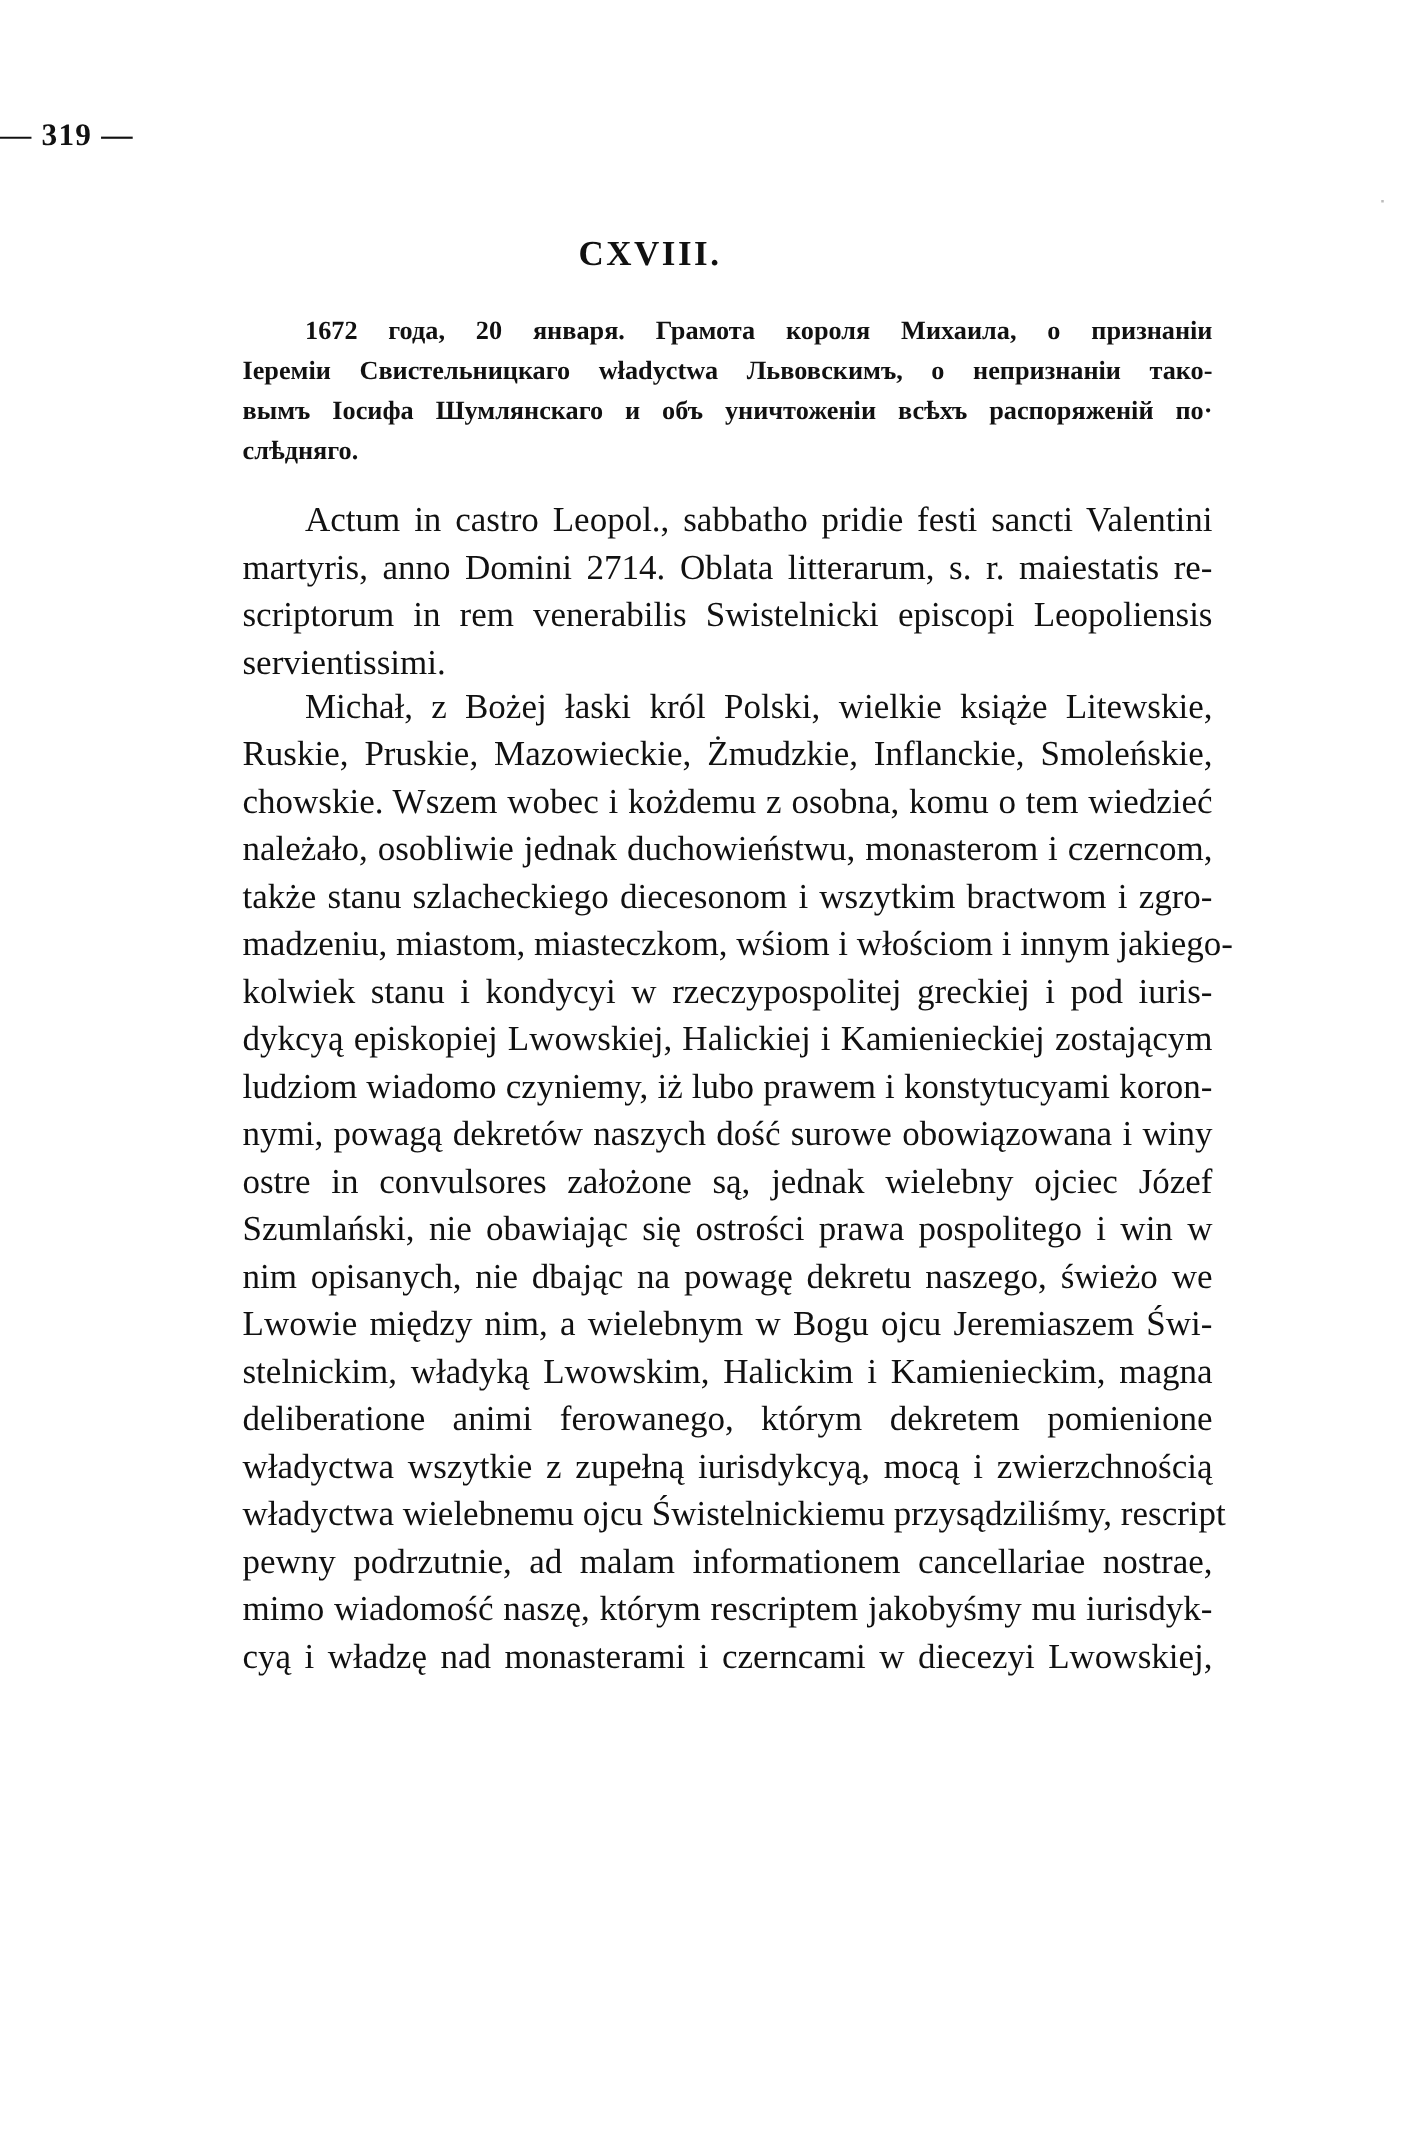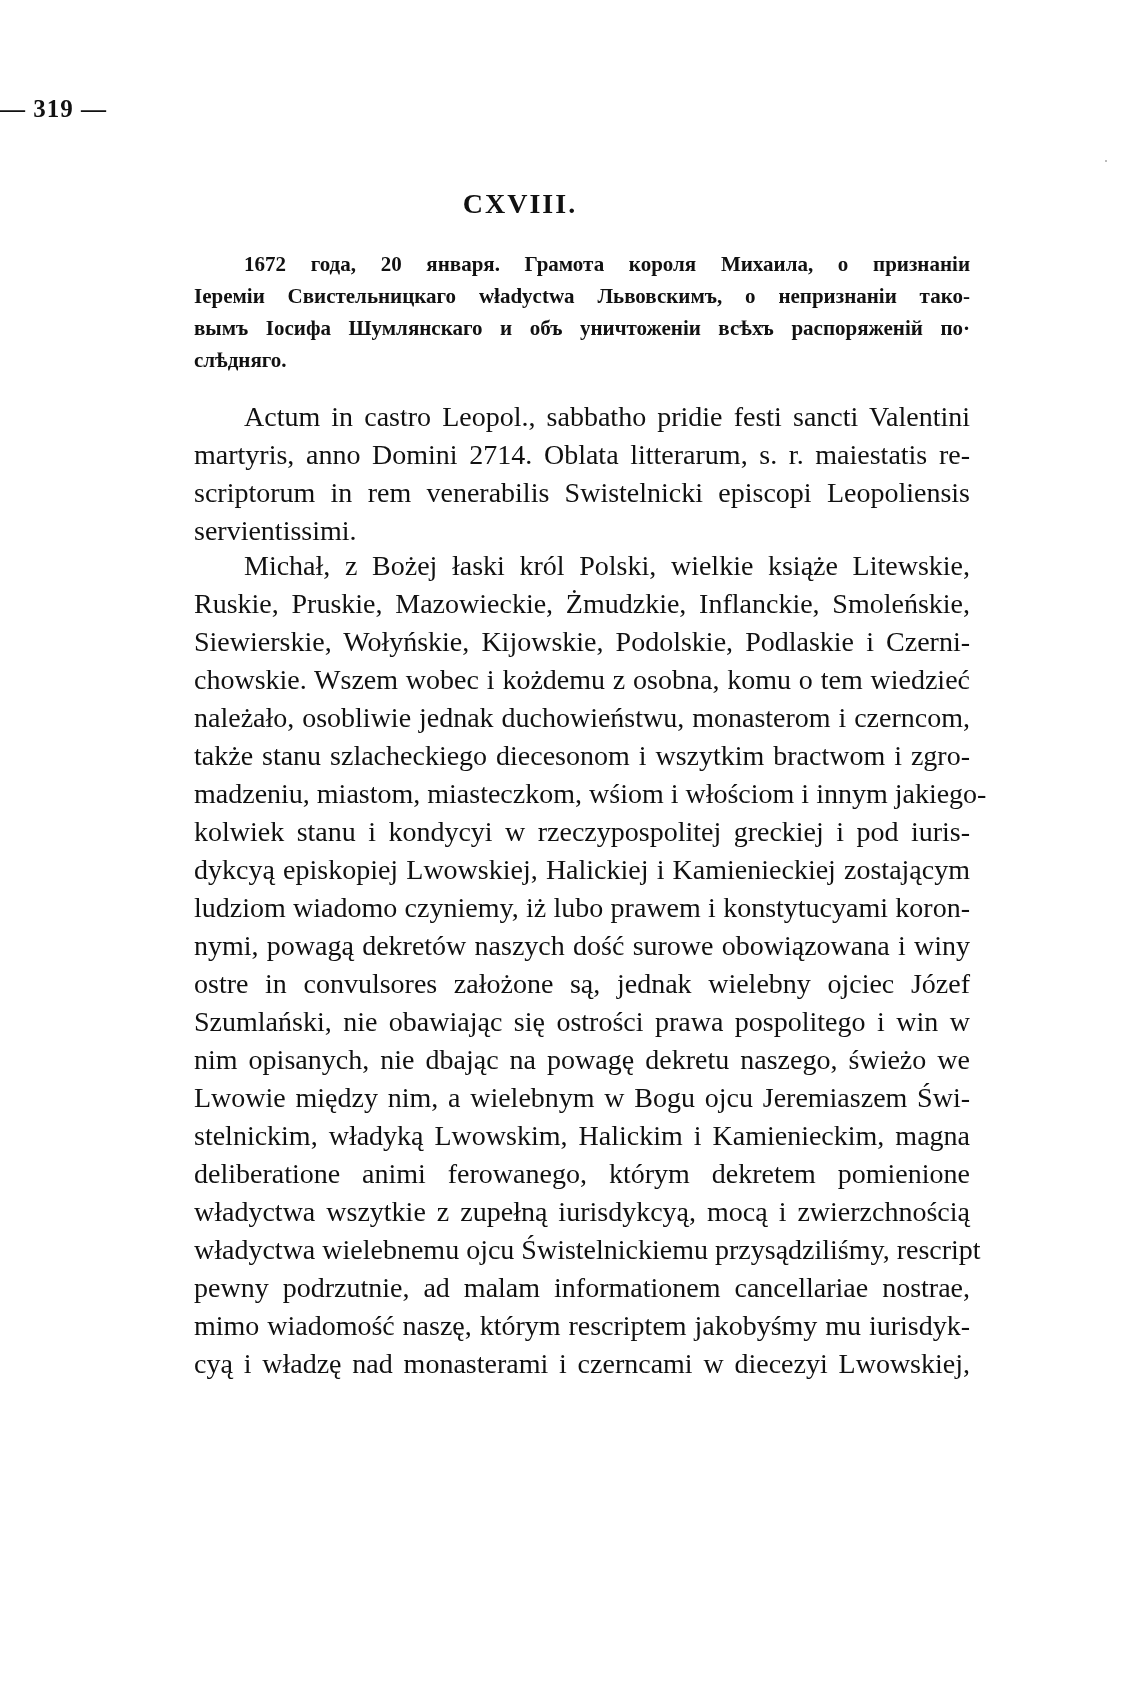--- a/index.html
+++ b/index.html
@@ -73,21 +73,20 @@
 <div class="block actum-block">
   <div class="line indent">Actum in castro Leopol., sabbatho pridie festi sancti Valentini</div>
   <div class="line">martyris, anno Domini 2714. Oblata litterarum, s. r. maiestatis re-</div>
   <div class="line">scriptorum in rem venerabilis Swistelnicki episcopi Leopoliensis</div>
   <div class="line last">servientissimi.</div>
 </div>
 
 <div class="block body-block">
   <div class="line indent">Michał, z Bożej łaski król Polski, wielkie książe Litewskie,</div>
   <div class="line">Ruskie, Pruskie, Mazowieckie, Żmudzkie, Inflanckie, Smoleńskie,</div>
-  <div class="line">Siewierskie, Wołyńskie, Kijowskie, Podolskie, Podlaskie i Czerni-</div>
   <div class="line">chowskie. Wszem wobec i kożdemu z osobna, komu o tem wiedzieć</div>
   <div class="line">należało, osobliwie jednak duchowieństwu, monasterom i czerncom,</div>
   <div class="line">także stanu szlacheckiego diecesonom i wszytkim bractwom i zgro-</div>
   <div class="line">madzeniu, miastom, miasteczkom, wśiom i włościom i innym jakiego-</div>
   <div class="line">kolwiek stanu i kondycyi w rzeczypospolitej greckiej i pod iuris-</div>
   <div class="line">dykcyą episkopiej Lwowskiej, Halickiej i Kamienieckiej zostającym</div>
   <div class="line">ludziom wiadomo czyniemy, iż lubo prawem i konstytucyami koron-</div>
   <div class="line">nymi, powagą dekretów naszych dość surowe obowiązowana i winy</div>
   <div class="line">ostre in convulsores założone są, jednak wielebny ojciec Józef</div>
   <div class="line">Szumlański, nie obawiając się ostrości prawa pospolitego i win w</div>

